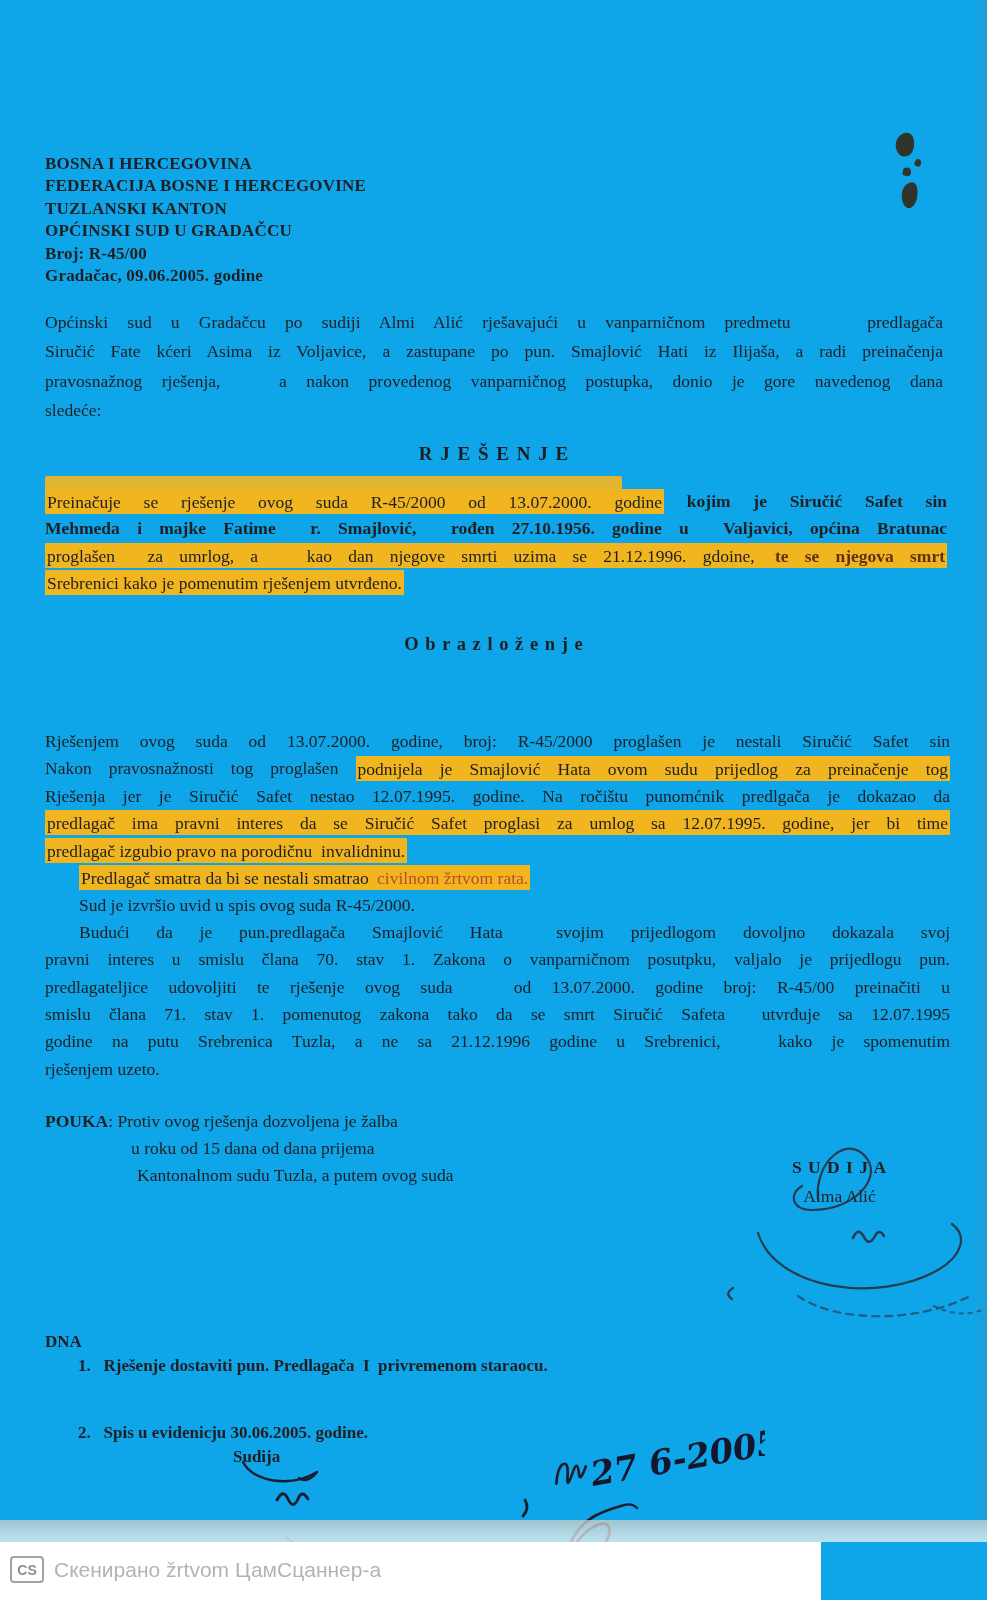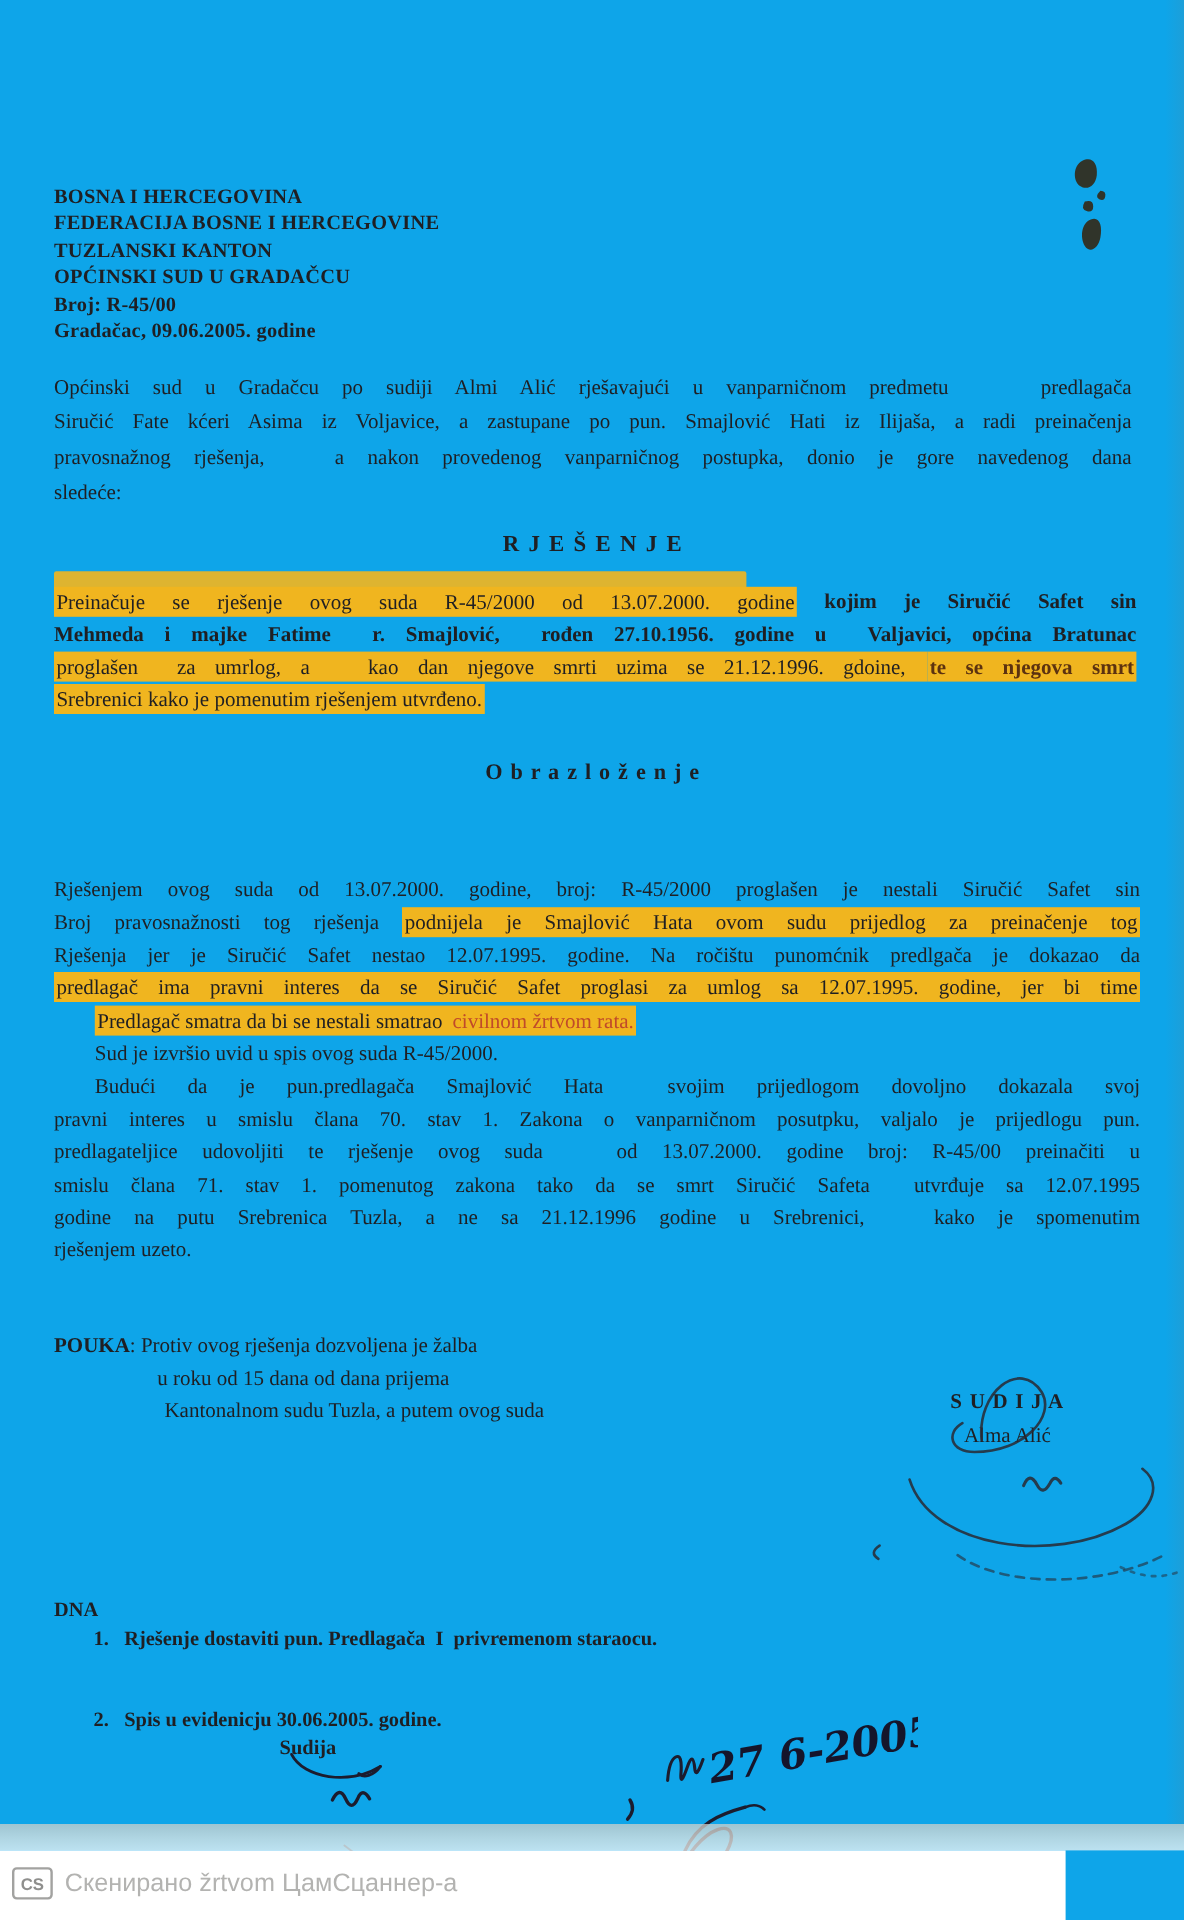--- a/index.html
+++ b/index.html
@@ -27,21 +27,21 @@
   .pre-band{left:45px;top:476px;width:577px;height:15px;
     background:var(--highlight,#f0b51f);opacity:.92;border-radius:2px;}
   .disp-block{left:45px;top:488px;width:902px;font-size:17.5px;line-height:27.3px;}
   .reason-block{left:45px;top:728px;width:905px;font-size:17.5px;line-height:27.3px;}
   .pouka-block{left:45px;top:1108px;width:560px;font-size:17.5px;line-height:27px;}
   .judge-block{left:742px;top:1153px;width:195px;text-align:center;font-size:17.5px;line-height:29px;}
   .judge-title{font-weight:bold;letter-spacing:1px;}
   .dna-block{left:45px;top:1330px;width:620px;font-size:17px;line-height:23.7px;font-weight:bold;}
   .footer-band{left:0;top:1520px;width:987px;height:22px;
     background:linear-gradient(to bottom,#cfcfc9,#e8e8e3 60%,#f6f6f3);opacity:.75;}
-  .footer-area{left:0;top:1542px;width:888px;height:58px;background:#ffffff;}
+  .footer-area{left:0;top:1542px;width:821px;height:58px;background:#ffffff;}
   .footer-row{position:absolute;left:10px;top:14px;display:flex;align-items:center;gap:10px;
     font-family:"Liberation Sans","DejaVu Sans",sans-serif;}
   .cs-box{width:30px;height:23px;border:2.5px solid #a2a2a0;border-radius:4px;
     display:flex;align-items:center;justify-content:center;
     font-size:14px;font-weight:bold;color:#8f8f8d;background:#fff;}
   .cs-text{font-size:21px;color:var(--footer_gray,#b3b3b1);}
   svg{display:block;}
 </style>
 </head>
 <body>
@@ -81,23 +81,24 @@
       <div class="t-line j"><span class="hl">Preinačuje se rješenje ovog suda R-45/2000 od 13.07.2000. godine</span><span class="b"> kojim je Siručić Safet sin</span></div>
       <div class="t-line j"><span class="b">Mehmeda i majke Fatime&nbsp; r. Smajlović,&nbsp; rođen 27.10.1956. godine u&nbsp; Valjavici, općina Bratunac</span></div>
       <div class="t-line j"><span class="hl">proglašen&nbsp; za umrlog, a&nbsp;&nbsp; kao dan njegove smrti uzima se 21.12.1996. gdoine, </span><span class="hl b mar">te se njegova smrt</span></div>
       <div class="t-line"><span class="hl">Srebrenici kako je pomenutim rješenjem utvrđeno.</span></div>
     </div>
 
   <div class="abs h-center h-obraz">O b r a z l o ž e n j e</div>
 
   <div class="abs reason-block">
       <div class="t-line j"><span>Rješenjem ovog suda od 13.07.2000. godine, broj: R-45/2000 proglašen je nestali Siručić Safet sin</span></div>
-      <div class="t-line j"><span>Broj pravosnažnosti tog rješenja </span><span class="hl">podnijela je Smajlović Hata ovom sudu prijedlog za preinačenje tog</span></div>
+      <div class="t-line j"><span>Nakon pravosnažnosti tog proglašen </span><span class="hl">podnijela je Smajlović Hata ovom sudu prijedlog za preinačenje tog</span></div>
       <div class="t-line j"><span>Rješenja jer je Siručić Safet nestao 12.07.1995. godine. Na ročištu punomćnik predlgača je dokazao da</span></div>
       <div class="t-line j"><span class="hl">predlagač ima pravni interes da se Siručić Safet proglasi za umlog sa 12.07.1995. godine, jer bi time</span></div>
+      <div class="t-line"><span class="hl">predlagač izgubio pravo na porodičnu&nbsp; invalidninu.</span></div>
       <div class="t-line" style="padding-left: 34px;"><span class="hl">Predlagač smatra da bi se nestali smatrao </span><span class="hl red">civilnom žrtvom rata.</span></div>
       <div class="t-line" style="padding-left: 34px;"><span>Sud je izvršio uvid u spis ovog suda R-45/2000.</span></div>
       <div class="t-line j" style="padding-left: 34px;"><span>Budući da je pun.predlagača Smajlović Hata&nbsp; svojim prijedlogom dovoljno dokazala svoj</span></div>
       <div class="t-line j"><span>pravni interes u smislu člana 70. stav 1. Zakona o vanparničnom posutpku, valjalo je prijedlogu pun.</span></div>
       <div class="t-line j"><span>predlagateljice udovoljiti te rješenje ovog suda&nbsp;&nbsp; od 13.07.2000. godine broj: R-45/00 preinačiti u</span></div>
       <div class="t-line j"><span>smislu člana 71. stav 1. pomenutog zakona tako da se smrt Siručić Safeta&nbsp; utvrđuje sa 12.07.1995</span></div>
       <div class="t-line j"><span>godine na putu Srebrenica Tuzla, a ne sa 21.12.1996 godine u Srebrenici,&nbsp;&nbsp; kako je spomenutim</span></div>
       <div class="t-line"><span>rješenjem uzeto.</span></div>
     </div>
 

